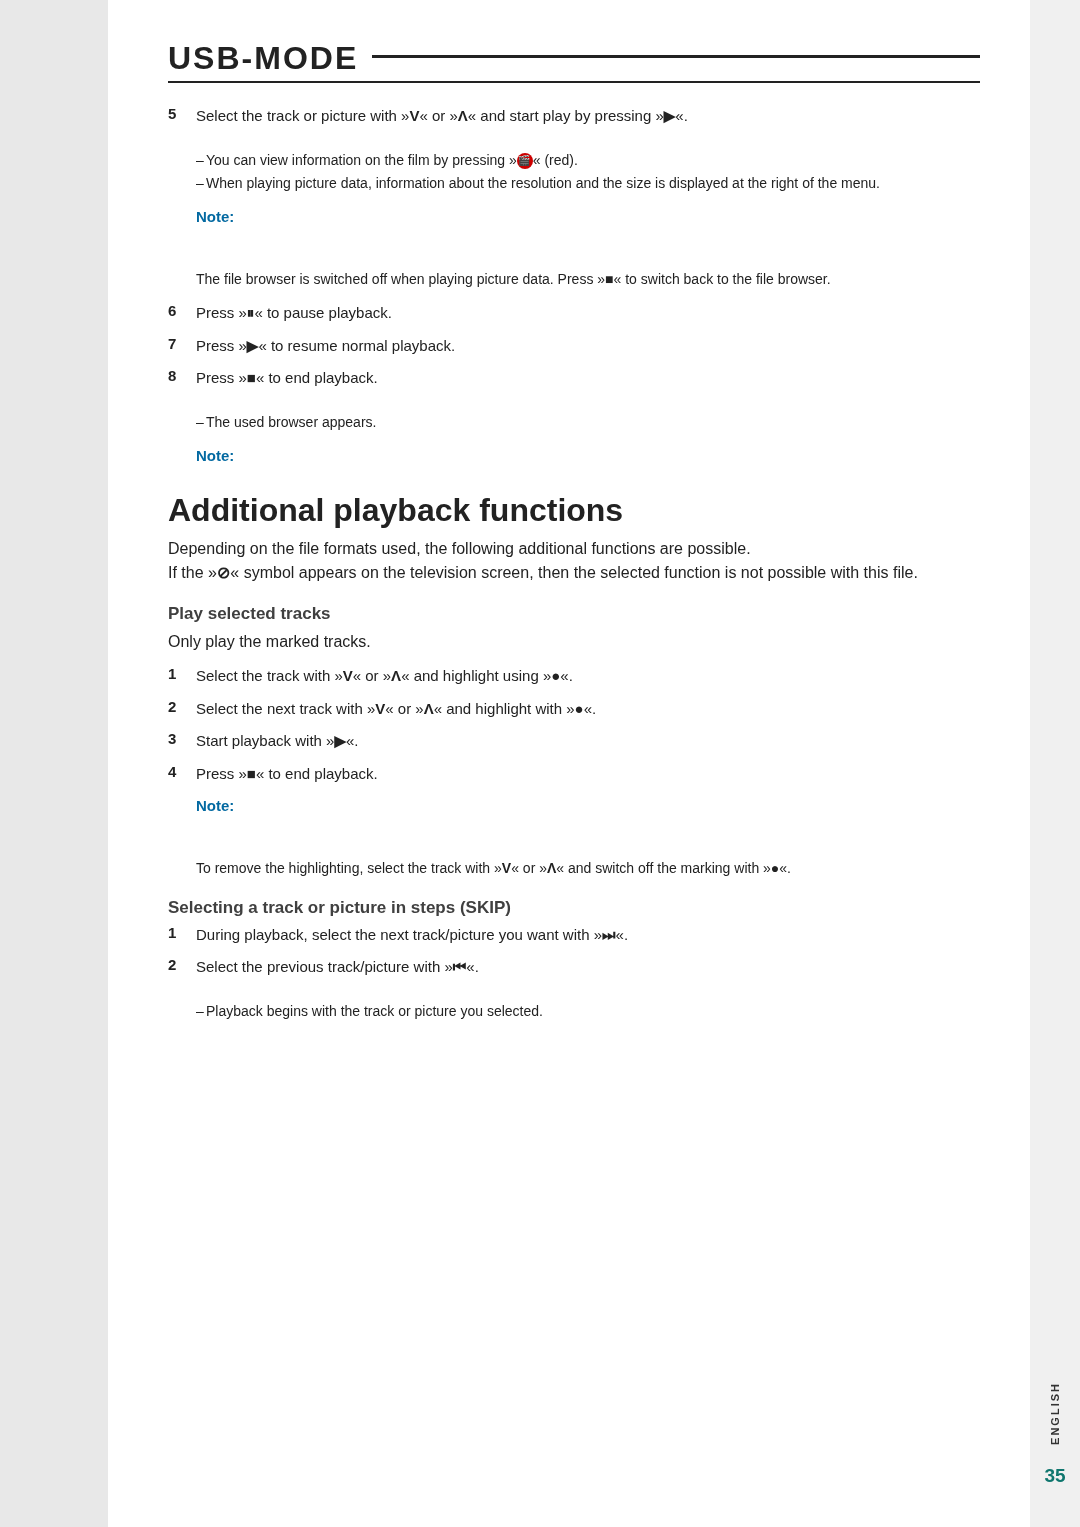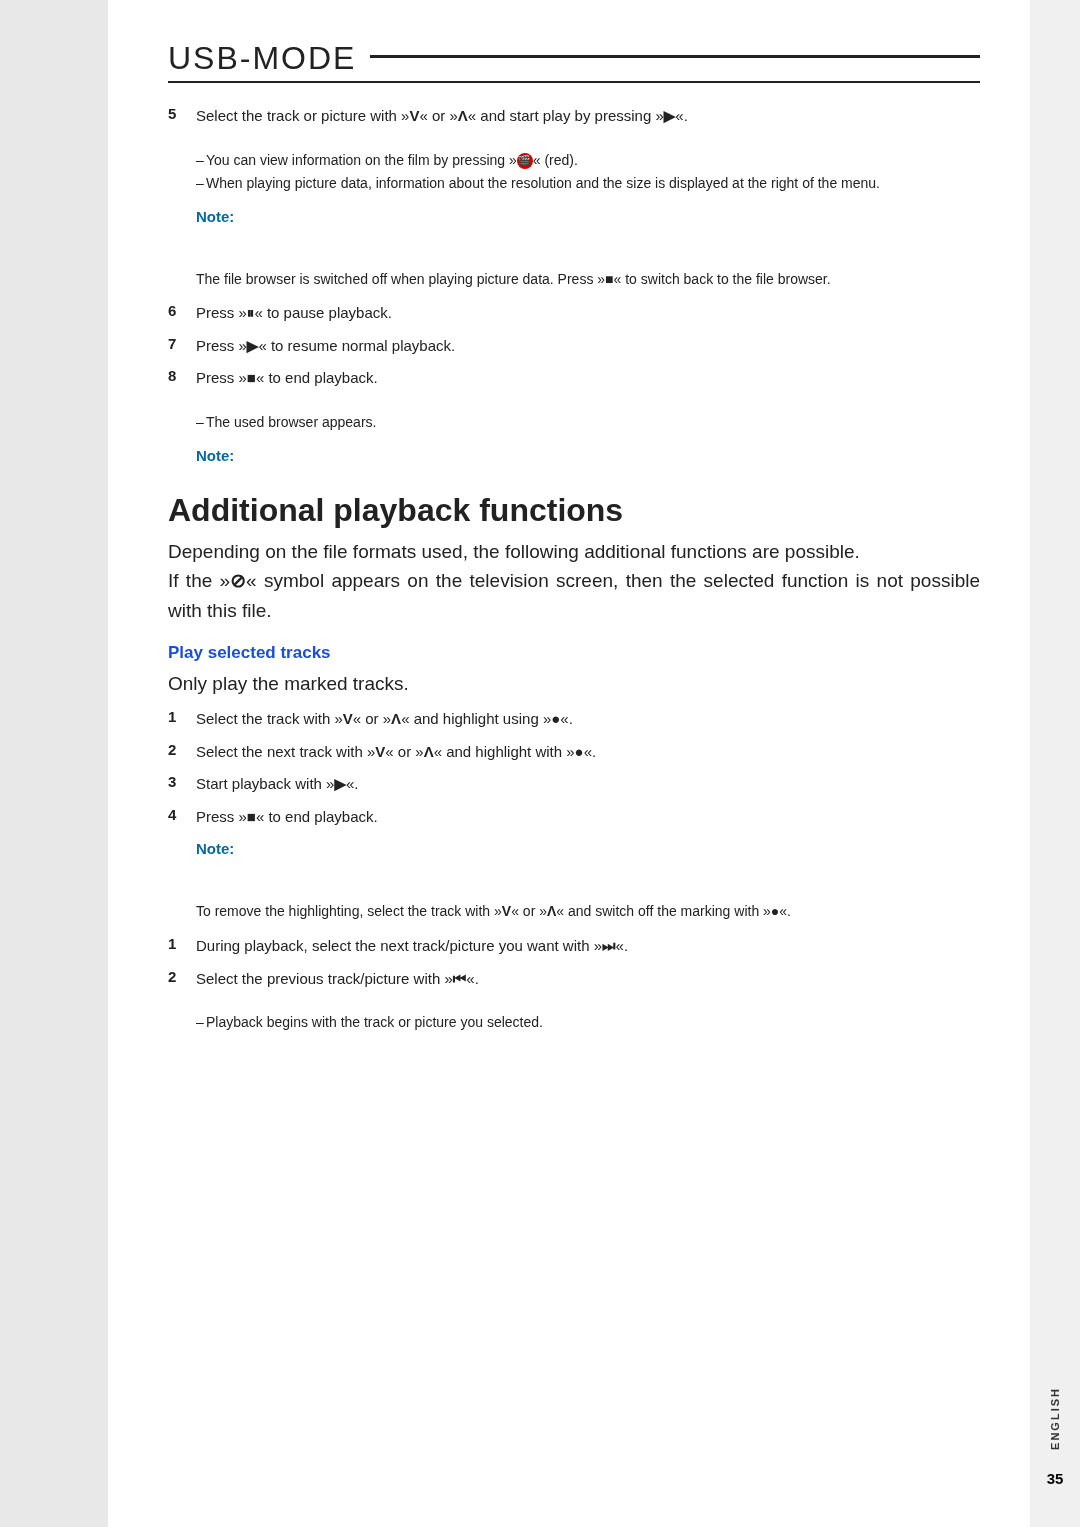--- a/index.html
+++ b/index.html
@@ -43,37 +43,37 @@
       text-orientation: mixed;
       transform: rotate(180deg);
       font-size: 11px;
       font-weight: bold;
       letter-spacing: 2px;
       color: #333;
       margin-bottom: 20px;
     }
 
     .page-number {
-      font-size: 15px;
-      font-weight: bold;
-      color: #000000;
+      font-size: 19px;
+      font-weight: bold;
+      color: #0f766e;
     }
 
     .content {
       position: absolute;
       left: 108px;
       right: 50px;
       top: 0;
       bottom: 0;
       padding: 40px 50px 40px 60px;
     }
 
     .page-title {
       font-size: 32px;
-      font-weight: 400;
+      font-weight: 700;
       letter-spacing: 2px;
       margin-bottom: 8px;
       border-bottom: 2px solid #222;
       padding-bottom: 4px;
       display: flex;
       align-items: flex-end;
     }
 
     .step-item {
       display: flex;
@@ -134,27 +134,27 @@
     .section-heading {
       font-size: 32px;
       font-weight: bold;
       margin-top: 28px;
       margin-bottom: 8px;
     }
 
     .subsection-heading {
       font-size: 17px;
       font-weight: bold;
-      color: #1d4ed8;
+      color: #404040;
       margin-top: 18px;
       margin-bottom: 6px;
     }
 
     .body-text {
-      font-size: 19px;
+      font-size: 16px;
       line-height: 1.55;
       text-align: justify;
     }
   </style>
 </head>
 <body>
 
 <div class="left-bar"></div>
 
 <div class="right-bar">
@@ -244,20 +244,21 @@
     </div>
   </div>
 
   <div class="note-box">
     <div class="note-label">Note:</div>
     <div class="note-text">
       To remove the highlighting, select the track with »<b>V</b>« or »<b>Λ</b>« and switch off the marking with »<b>●</b>«.
     </div>
   </div>
 
+  <div class="subsection-heading">Selecting a track or picture in steps (SKIP)</div>
 
   <div style="margin-top:6px;">
     <div class="step-item">
       <span class="step-num">1</span>
       <div class="step-text">During playback, select the next track/picture you want with »<b>⏭</b>«.</div>
     </div>
     <div class="step-item">
       <span class="step-num">2</span>
       <div class="step-text">
         Select the previous track/picture with »<b>⏮</b>«.

